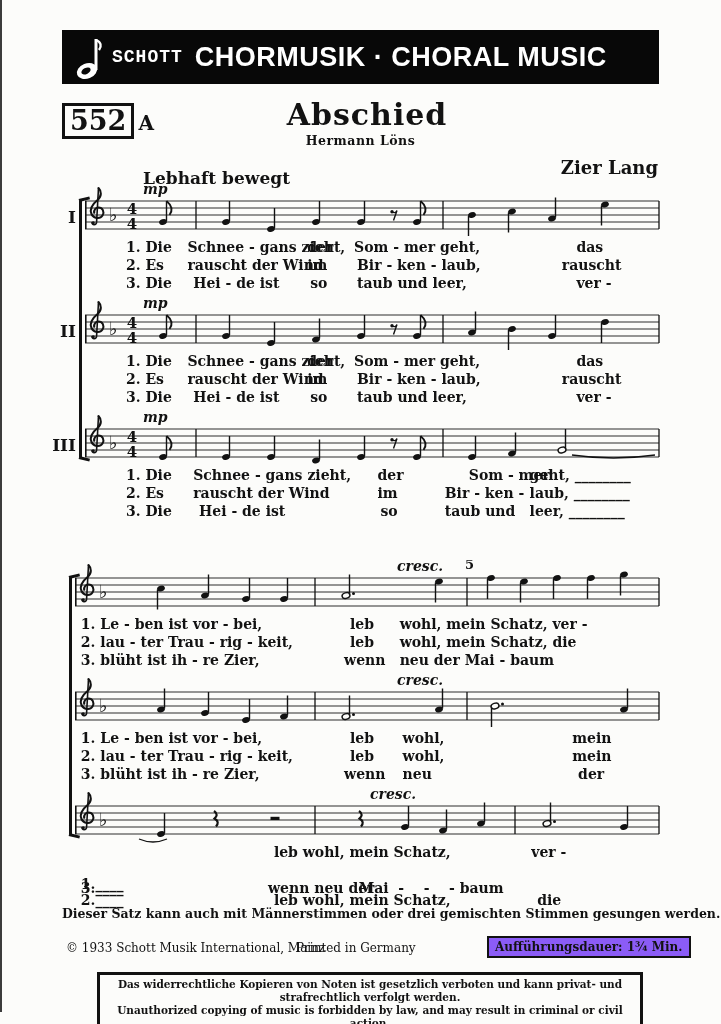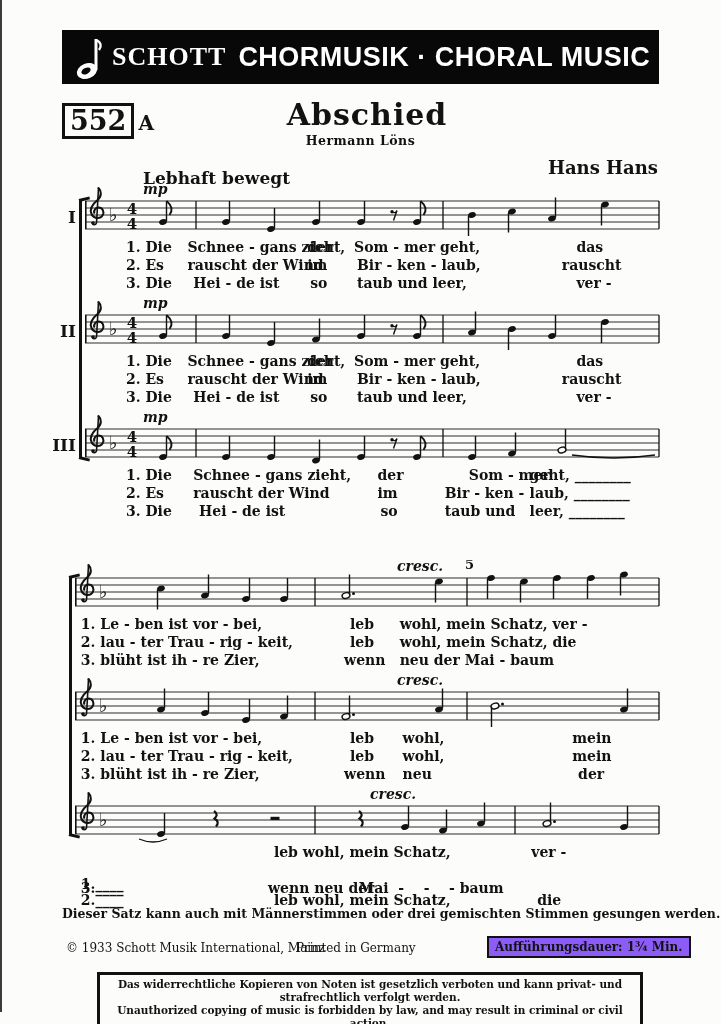--- a/index.html
+++ b/index.html
@@ -4,21 +4,21 @@
 <style>
   html,body{margin:0;padding:0;background:#e8e8e6;}
   #page{position:relative;width:721px;height:1024px;background:#fcfcfa;overflow:hidden;
         font-family:"DejaVu Serif",serif;color:#121212;}
   #scan-edge{position:absolute;left:0;top:0;width:2px;height:1012px;background:#1a1a1a;opacity:.85;}
 
   
   #banner{position:absolute;left:62px;top:30px;width:597px;height:54px;background:#080808;
           display:flex;align-items:center;color:#fff;}
   #banner .logo{margin:4px 6px 0 10px;}
-  .brand{font-family:Liberation Serif, serif;font-weight:bold;font-size:26px;letter-spacing:1px;}
+  .brand{font-family:Liberation Mono, monospace;font-weight:bold;font-size:18px;letter-spacing:1px;}
   .series{font-family:"Liberation Sans",sans-serif;font-weight:bold;font-size:27px;letter-spacing:.5px;margin-left:12px;white-space:nowrap;}
 
   
   .catalog{position:absolute;left:62px;top:103px;display:flex;align-items:flex-start;}
   .catalog .num{border:3.5px solid #111;font-weight:bold;font-size:27px;line-height:30px;padding:0 5px;}
   .catalog .suffix{font-weight:bold;font-size:20px;margin:8px 0 0 4px;}
   .title{position:absolute;left:0;right:0;top:97px;text-align:center;font-size:30px;font-weight:600;letter-spacing:1px;padding-left:13px;}
   .lyricist{position:absolute;left:0;right:0;top:133px;text-align:center;font-size:12.5px;font-weight:bold;letter-spacing:.5px;}
   .composer{position:absolute;right:63px;top:157px;font-size:18px;font-weight:600;}
   .tempo{position:absolute;left:143px;top:168px;font-size:17px;font-weight:bold;}
@@ -58,21 +58,21 @@
     <span class="brand">SCHOTT</span>
     <span class="series">CHORMUSIK · CHORAL MUSIC</span>
   </div>
 
   <div class="catalog">
     <span class="num">552</span>
     <span class="suffix">A</span>
   </div>
   <div class="title">Abschied</div>
   <div class="lyricist">Hermann Löns</div>
-  <div class="composer">Hans Hans</div>
+  <div class="composer">Zier Lang</div>
   <div class="tempo">Lebhaft bewegt</div>
 
   <div id="score">
       <div class="system" style="left: 85px; top: 183px;">
         <svg width="575" height="56" viewBox="0 0 575 56">
           <line x1="0" y1="18" x2="574" y2="18" stroke="#2c2c2c" stroke-width="1"></line>
           <line x1="0" y1="25" x2="574" y2="25" stroke="#2c2c2c" stroke-width="1"></line>
           <line x1="0" y1="32" x2="574" y2="32" stroke="#2c2c2c" stroke-width="1"></line>
           <line x1="0" y1="39" x2="574" y2="39" stroke="#2c2c2c" stroke-width="1"></line>
           <line x1="0" y1="46" x2="574" y2="46" stroke="#2c2c2c" stroke-width="1"></line>

